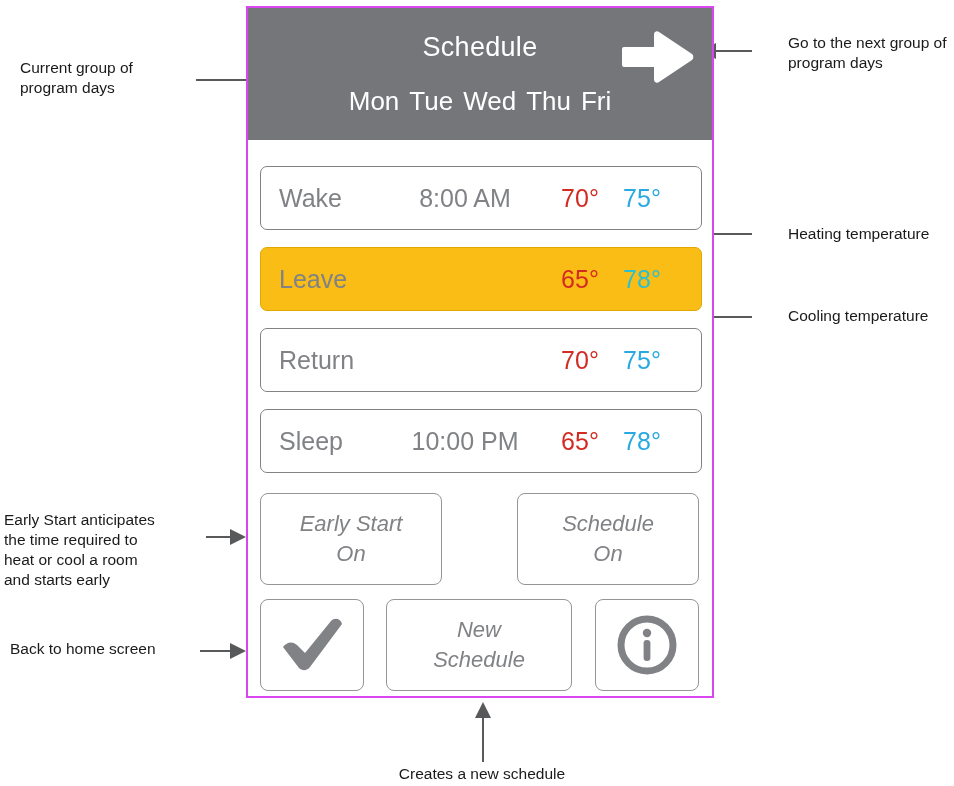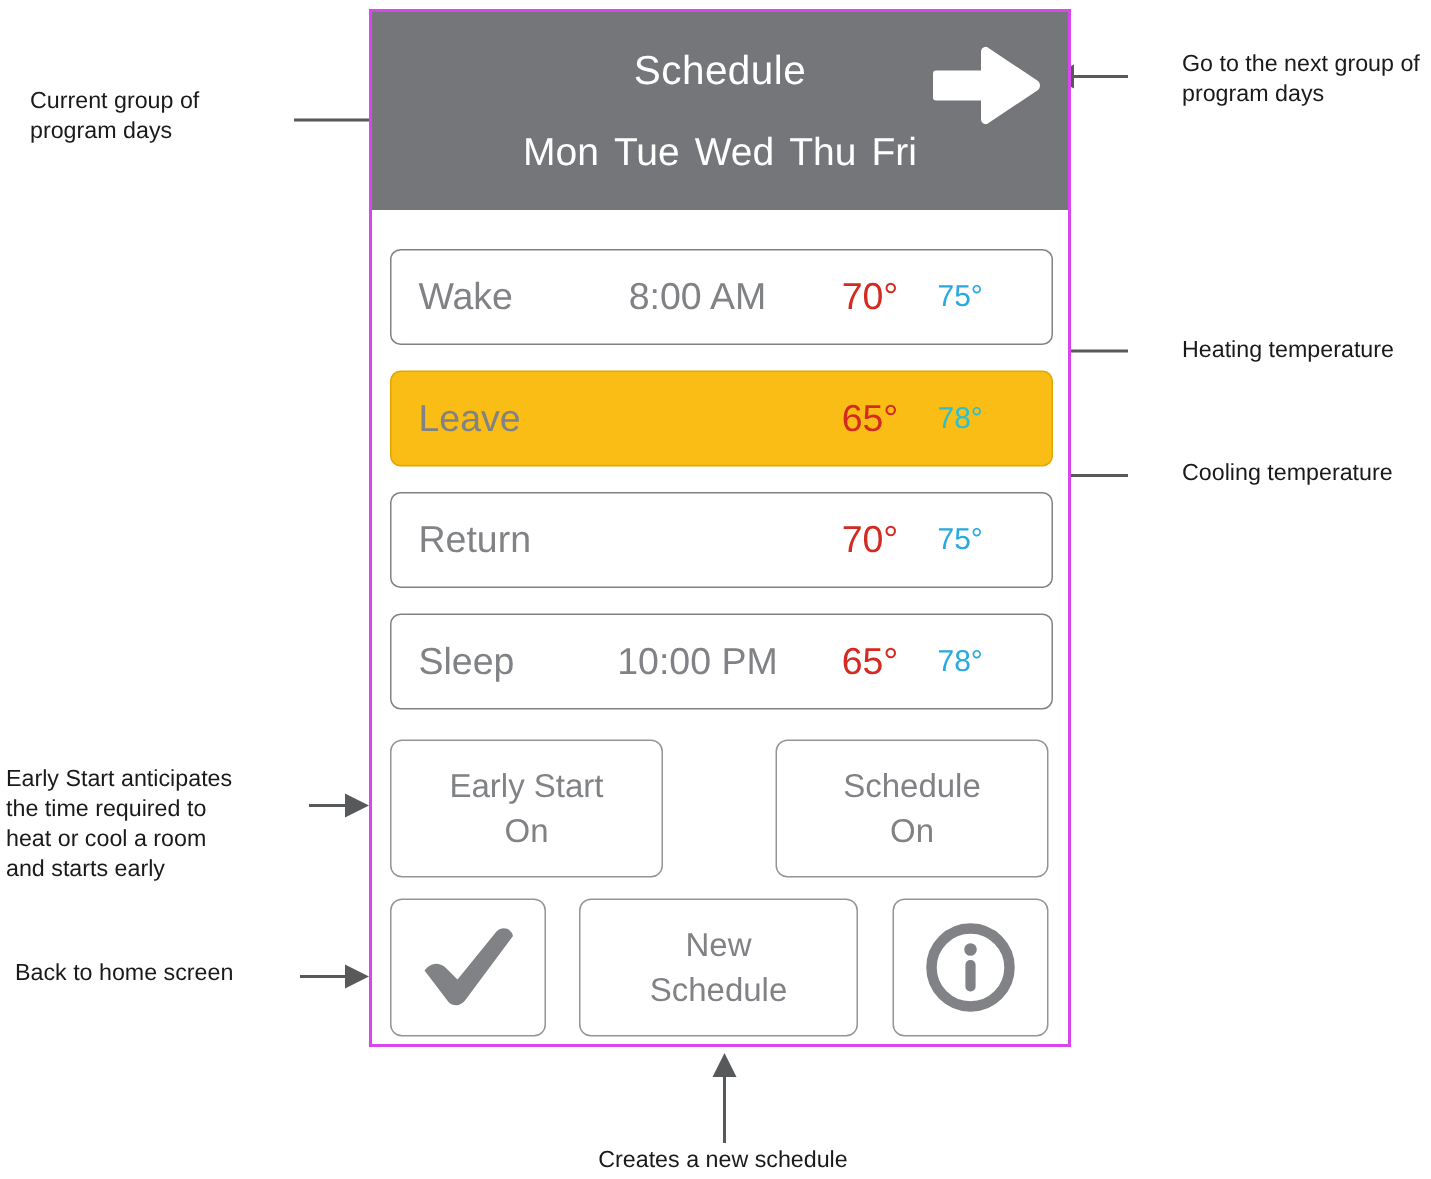--- a/index.html
+++ b/index.html
@@ -145,43 +145,44 @@
   .sched-row .heat {
     position: absolute;
     left: 286px;
     width: 66px;
     text-align: center;
     color: #d32b22;
     font-size: 25px;
   }
   .sched-row .cool {
     position: absolute;
-    left: 364px;
+    left: 348px;
     width: 66px;
-    text-align: left;
+    text-align: center;
     color: #29a9e1;
-    font-size: 20px;
+    font-size: 25px;
   }
   .sched-row.active .cool { color: #2bbfcf; }
 
   
   .opt-btn {
     position: absolute;
     box-sizing: border-box;
     border: 1.6px solid #939598;
     border-radius: 8px;
     background: #ffffff;
     color: #808285;
     font-size: 22px;
     line-height: 30px;
     display: flex;
     flex-direction: column;
     align-items: center;
     justify-content: center;
     text-align: center;
+    font-style: italic;
   }
   .opt-btn .l1, .opt-btn .l2 { display: block; }
 
   
   .icon-btn {
     position: absolute;
     box-sizing: border-box;
     border: 1.6px solid #939598;
     border-radius: 8px;
     background: #ffffff;

